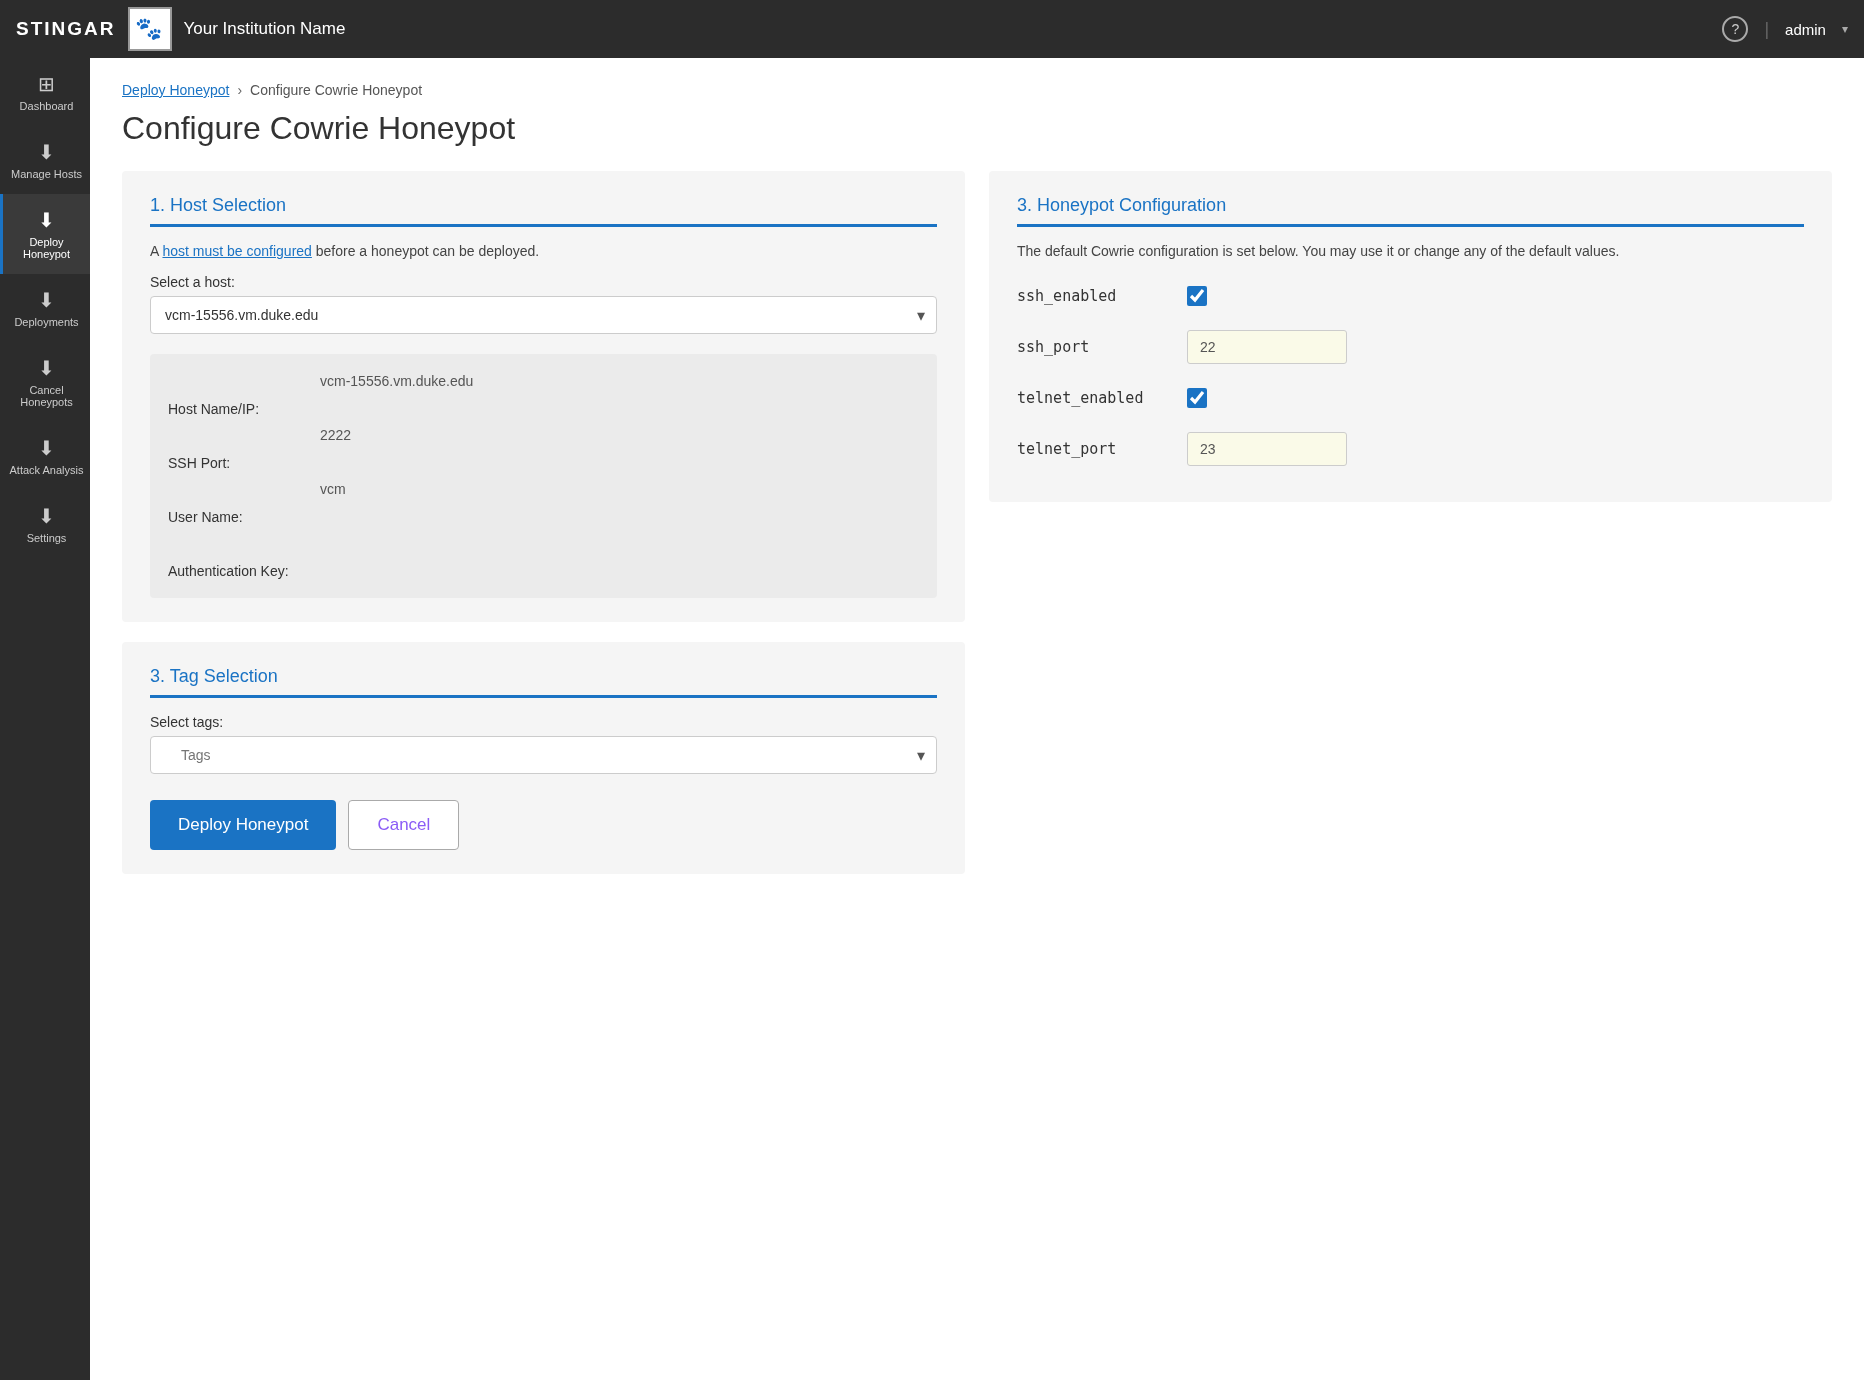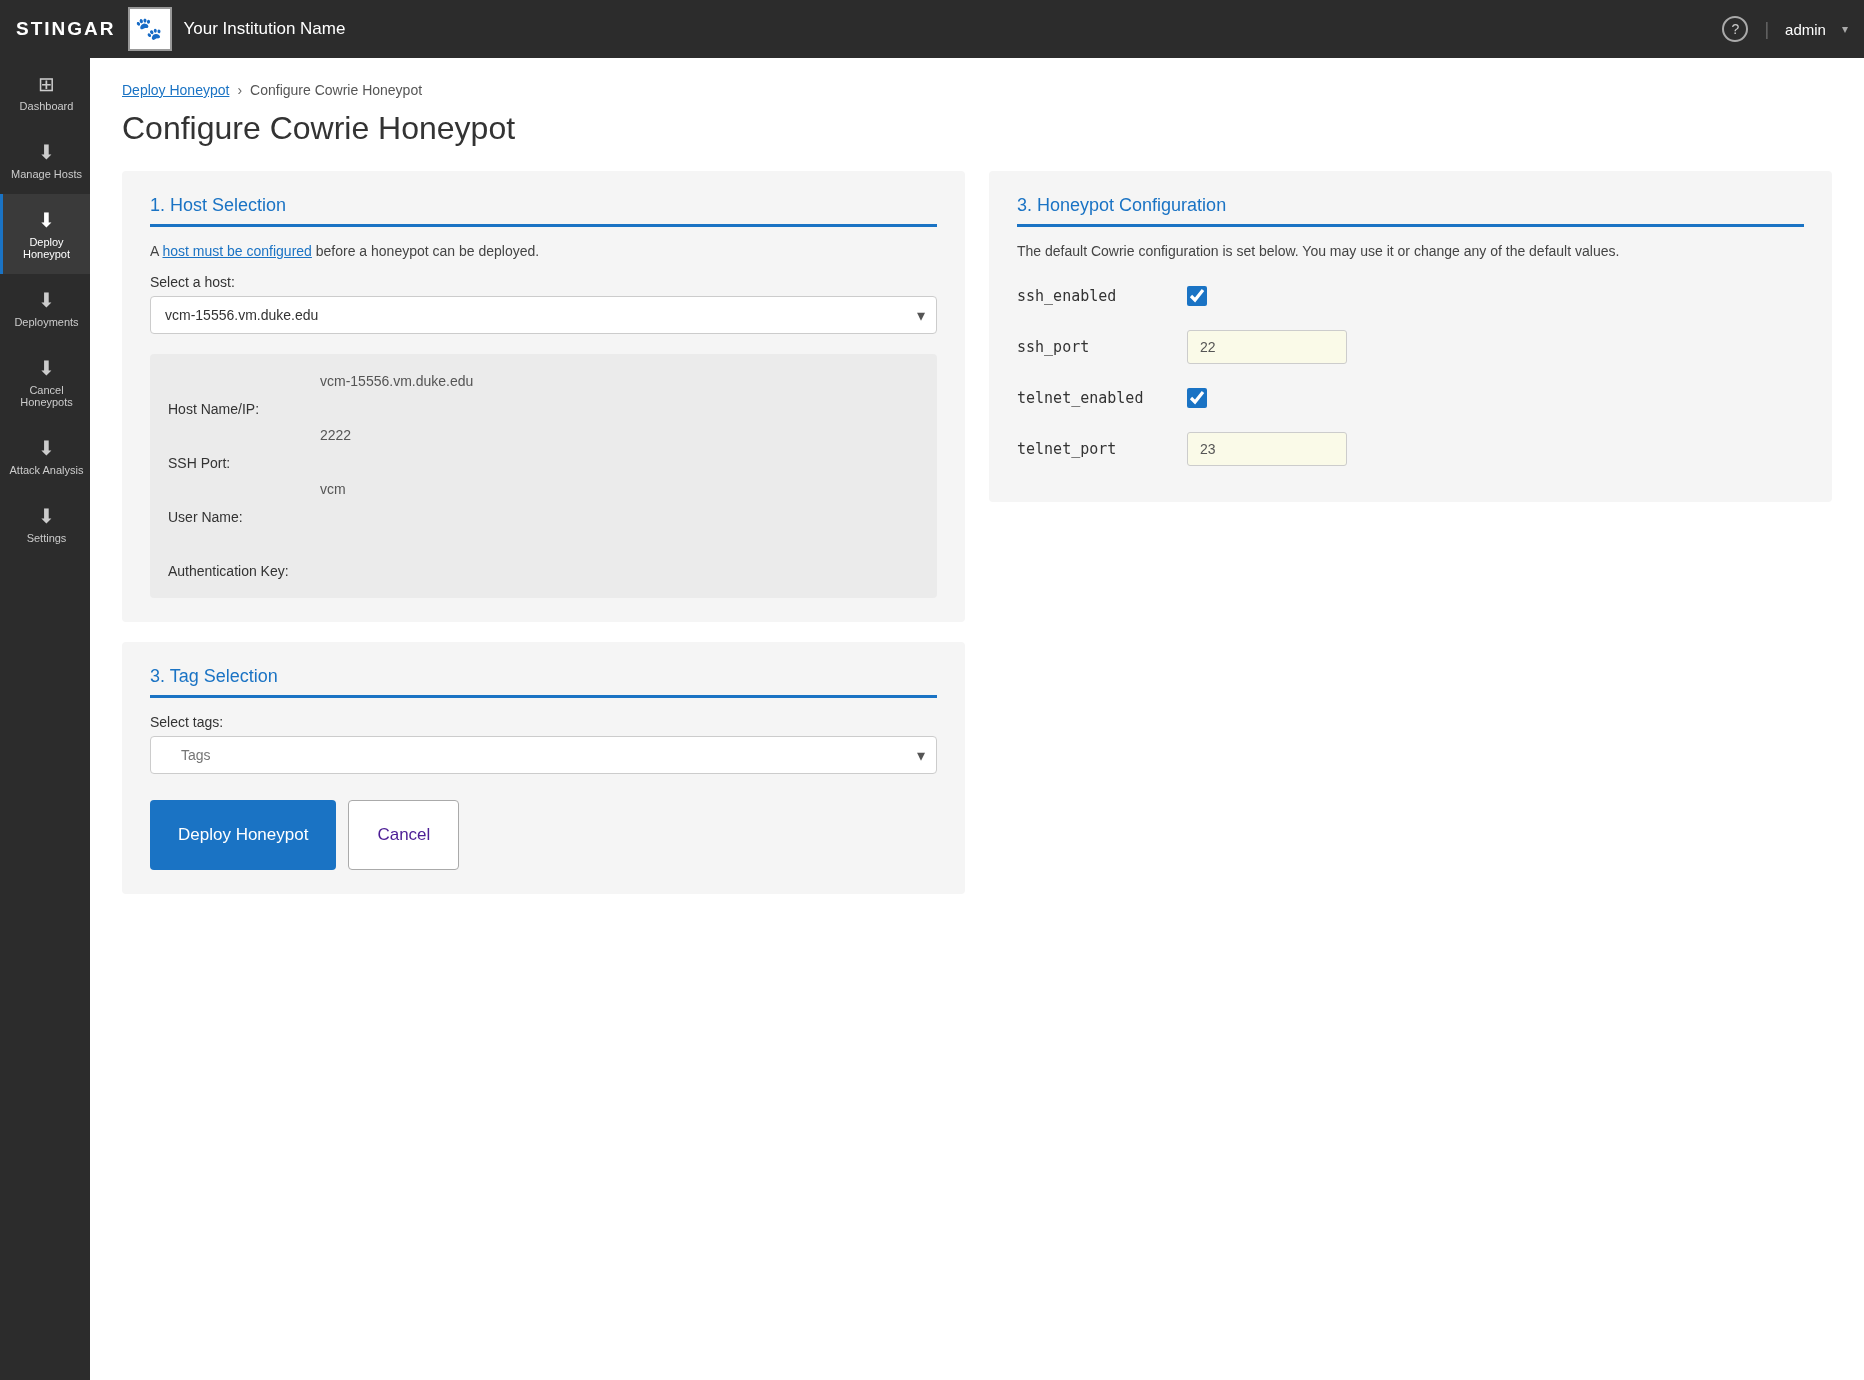--- a/index.html
+++ b/index.html
@@ -276,23 +276,23 @@
       padding: 13px 28px;
       background: #1a73c4;
       color: #fff;
       border: none;
       border-radius: 4px;
       font-size: 17px;
       cursor: pointer;
       font-weight: normal;
     }
     .btn-secondary {
-      padding: 24px 28px;
+      padding: 14px 28px;
       background: #fff;
-      color: #4c1d95;
+      color: #8b5cf6;
       border: 1px solid #aaa;
       border-radius: 4px;
       font-size: 17px;
       cursor: pointer;
     }
 
     
     .config-row {
       display: flex;
       align-items: center;

